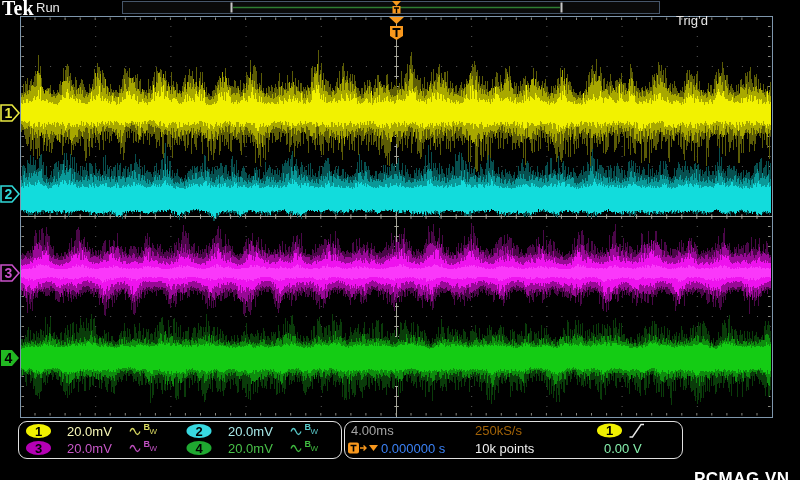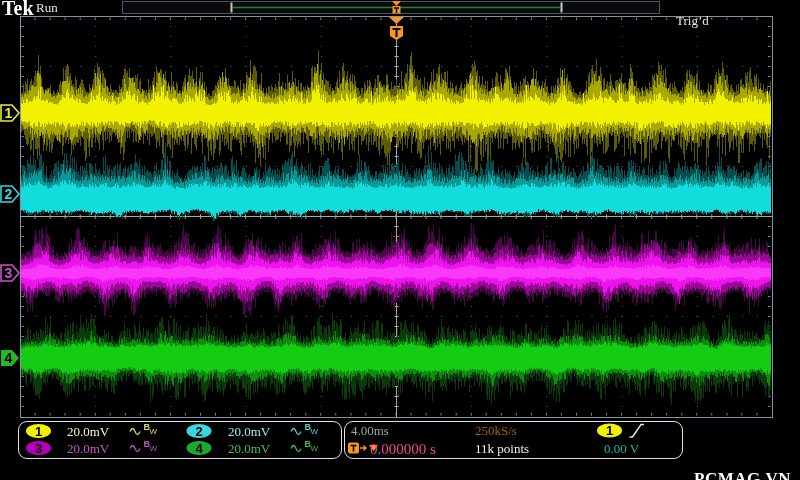--- a/index.html
+++ b/index.html
@@ -1,15 +1,15 @@
 <!DOCTYPE html>
 <html><head><meta charset="utf-8"><style>
 html,body{margin:0;padding:0;background:#000;width:800px;height:480px;overflow:hidden}
 *{box-sizing:border-box}
-.t{position:absolute;font-family:Liberation Serif, serif;white-space:nowrap}
+.t{position:absolute;font-family:Liberation Sans, sans-serif;white-space:nowrap}
 </style></head>
 <body>
 <svg width="800" height="480" style="position:absolute;left:0;top:0">
 <rect x="122.5" y="1.5" width="537" height="12" fill="#0a0a0a" stroke="#46566a" stroke-width="1"></rect>
 <rect x="230.5" y="2.5" width="2" height="10" fill="#c8c8c8"></rect>
 <rect x="560.5" y="2.5" width="2" height="10" fill="#c8c8c8"></rect>
 <line x1="233" y1="7.5" x2="560" y2="7.5" stroke="#2e7d32" stroke-width="1.6"></line>
 <clipPath id="disp">
       <rect x="21" y="17" width="750" height="399"></rect>
     </clipPath>
@@ -80,16 +80,16 @@
 <div class="t" style="left:36px;top:0px;color:#e8e8e8;font-size:13px">Run</div>
 <div class="t" style="left:676px;top:13px;color:#e8e8e8;font-size:13px">Trig’d</div>
 <div style="position:absolute;left:18px;top:421px;width:324px;height:38px;border:1.5px solid #e0e0e0;border-radius:9px"></div>
 <div style="position:absolute;left:344px;top:421px;width:339px;height:38px;border:1.5px solid #e0e0e0;border-radius:9px"></div>
 <div class="t" style="left:67px;top:424px;color:#f8f8b8;font-size:13px">20.0mV</div>
 <div class="t" style="left:228px;top:424px;color:#a8e8e8;font-size:13px">20.0mV</div>
 <div class="t" style="left:67px;top:441px;color:#c858c8;font-size:13px">20.0mV</div>
 <div class="t" style="left:228px;top:441px;color:#48c048;font-size:13px">20.0mV</div>
 <div class="t" style="left:351px;top:423px;color:#a3a3a3;font-size:13px">4.00ms</div>
 <div class="t" style="left:475px;top:423px;color:#a16207;font-size:13px">250kS/s</div>
-<div class="t" style="left:370px;top:441px;color:#ec4899;font-size:15px">0.000000 s</div>
-<div class="t" style="left:475px;top:441px;color:#f0f0f0;font-size:13px">11k points</div>
-<div class="t" style="left:604px;top:441px;color:#14b8a6;font-size:13px">0.00 V</div>
+<div class="t" style="left:381px;top:441px;color:#3b82f6;font-size:13px">0.000000 s</div>
+<div class="t" style="left:475px;top:441px;color:#f0f0f0;font-size:13px">10k points</div>
+<div class="t" style="left:604px;top:441px;color:#86efac;font-size:13px">0.00 V</div>
 <div class="t" style="left:694px;top:469px;color:#fff;font-size:17px;font-weight:bold;letter-spacing:0.5px">PCMAG.VN</div>
 
 </body></html>

